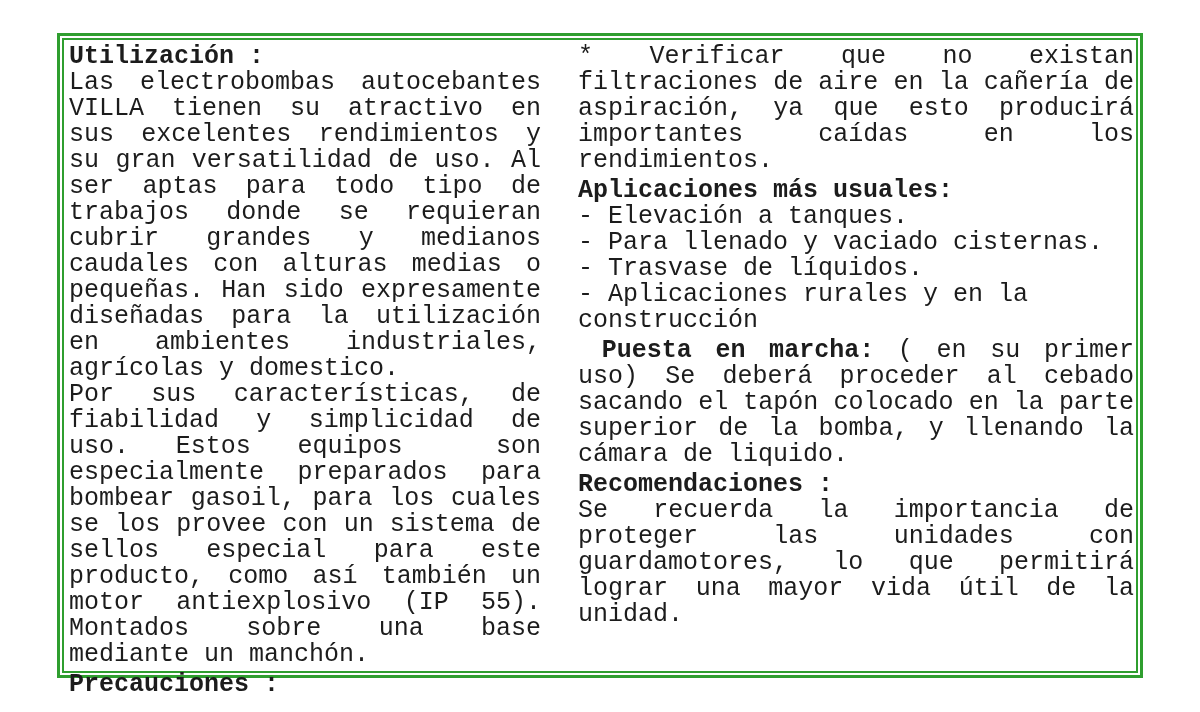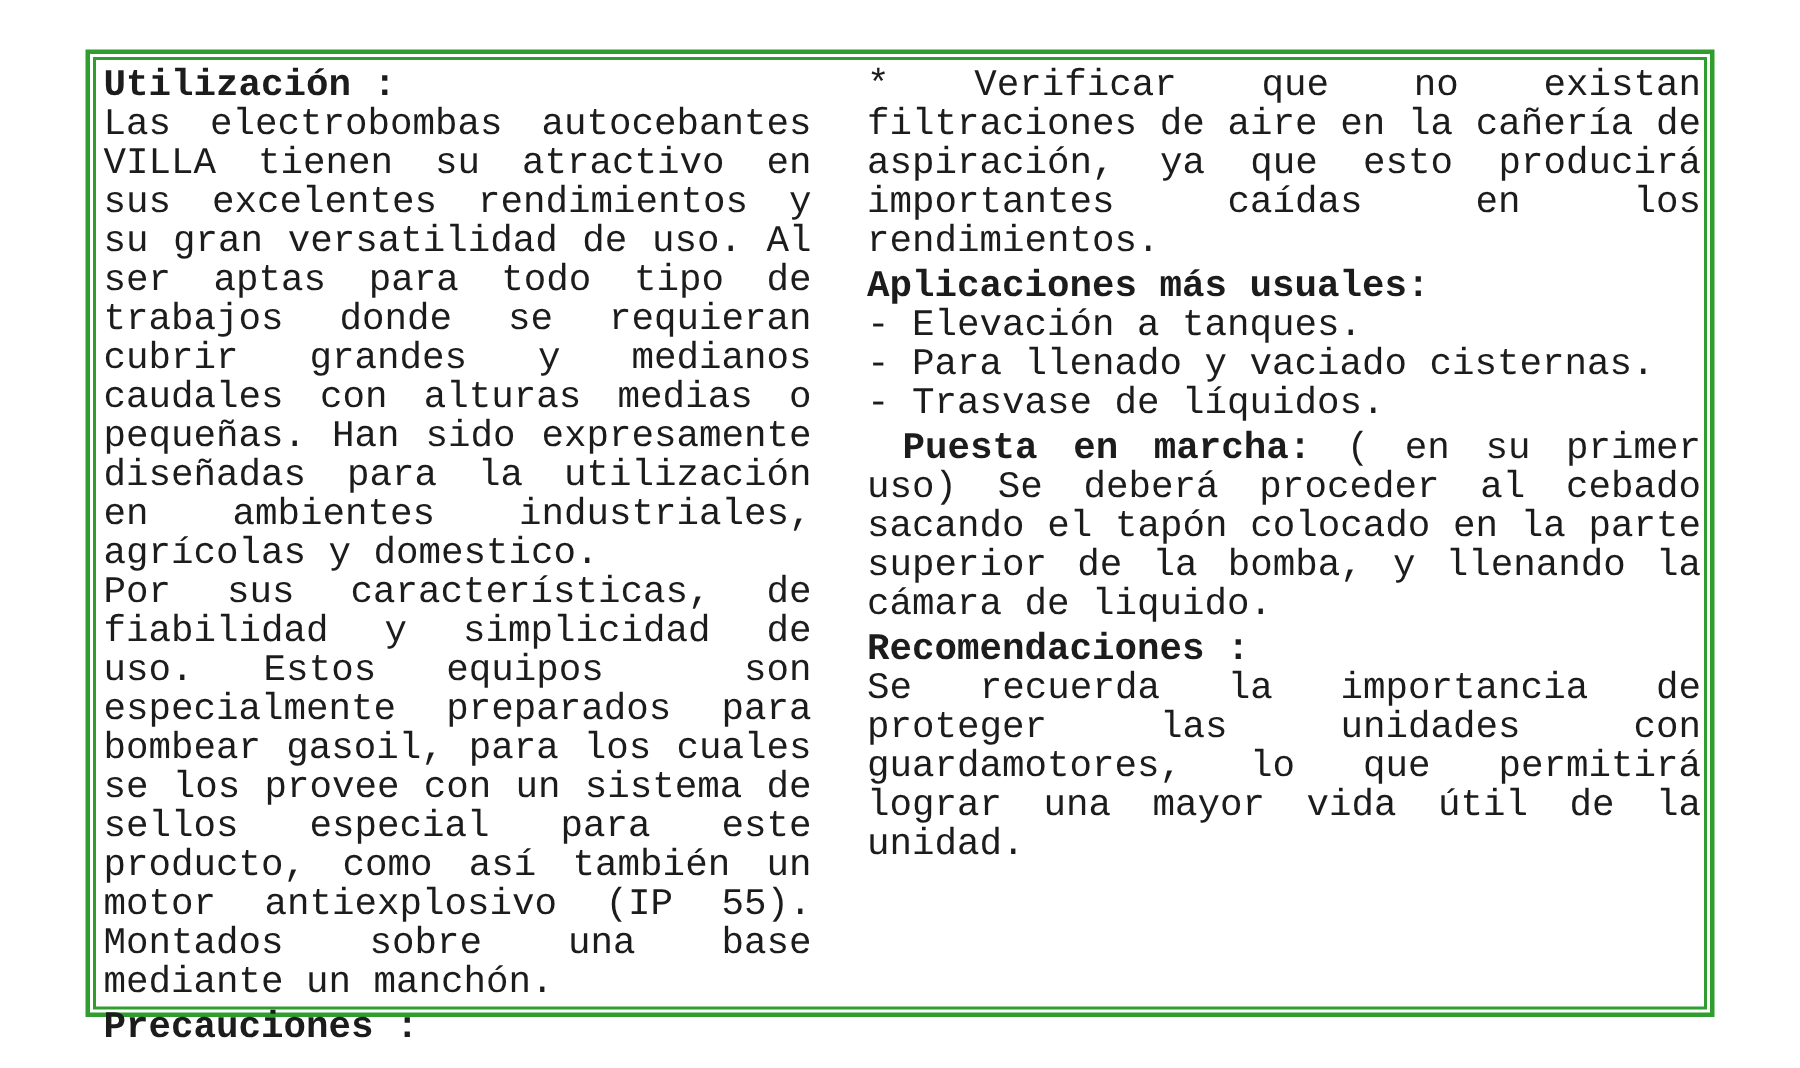--- a/index.html
+++ b/index.html
@@ -85,20 +85,21 @@
           <div class="block para">Por sus características, de fiabilidad y simplicidad de uso. Estos equipos  son especialmente preparados para bombear gasoil, para los cuales se los provee con un sistema de sellos especial para este producto, como así también un motor antiexplosivo (IP 55). Montados sobre una base mediante un manchón.</div>
           <div class="block heading gap">Precauciones :</div>
         </div>
       <div class="col col-right">
           <div class="block para">* Verificar que no existan filtraciones de aire en la cañería de aspiración, ya que esto producirá importantes caídas en los rendimientos.</div>
           <div class="block heading gap">Aplicaciones más usuales:</div>
           <div class="block list">
             <div class="list-item">- Elevación a tanques.</div>
             <div class="list-item">- Para llenado y vaciado cisternas.</div>
             <div class="list-item">- Trasvase de líquidos.</div>
+            <div class="list-item">- Aplicaciones rurales y en la construcción</div>
           </div>
           <div class="block para gap"><b> Puesta en marcha:</b><span> ( en su primer uso) Se deberá proceder al cebado sacando el tapón colocado en la parte superior de la bomba, y llenando la cámara de liquido.</span></div>
           <div class="block heading gap">Recomendaciones :</div>
           <div class="block para">Se recuerda la importancia de proteger las unidades con guardamotores, lo que permitirá lograr una mayor vida útil de la unidad.</div>
         </div>
     </div>
   </div>
 </div>
 
 </body></html>

